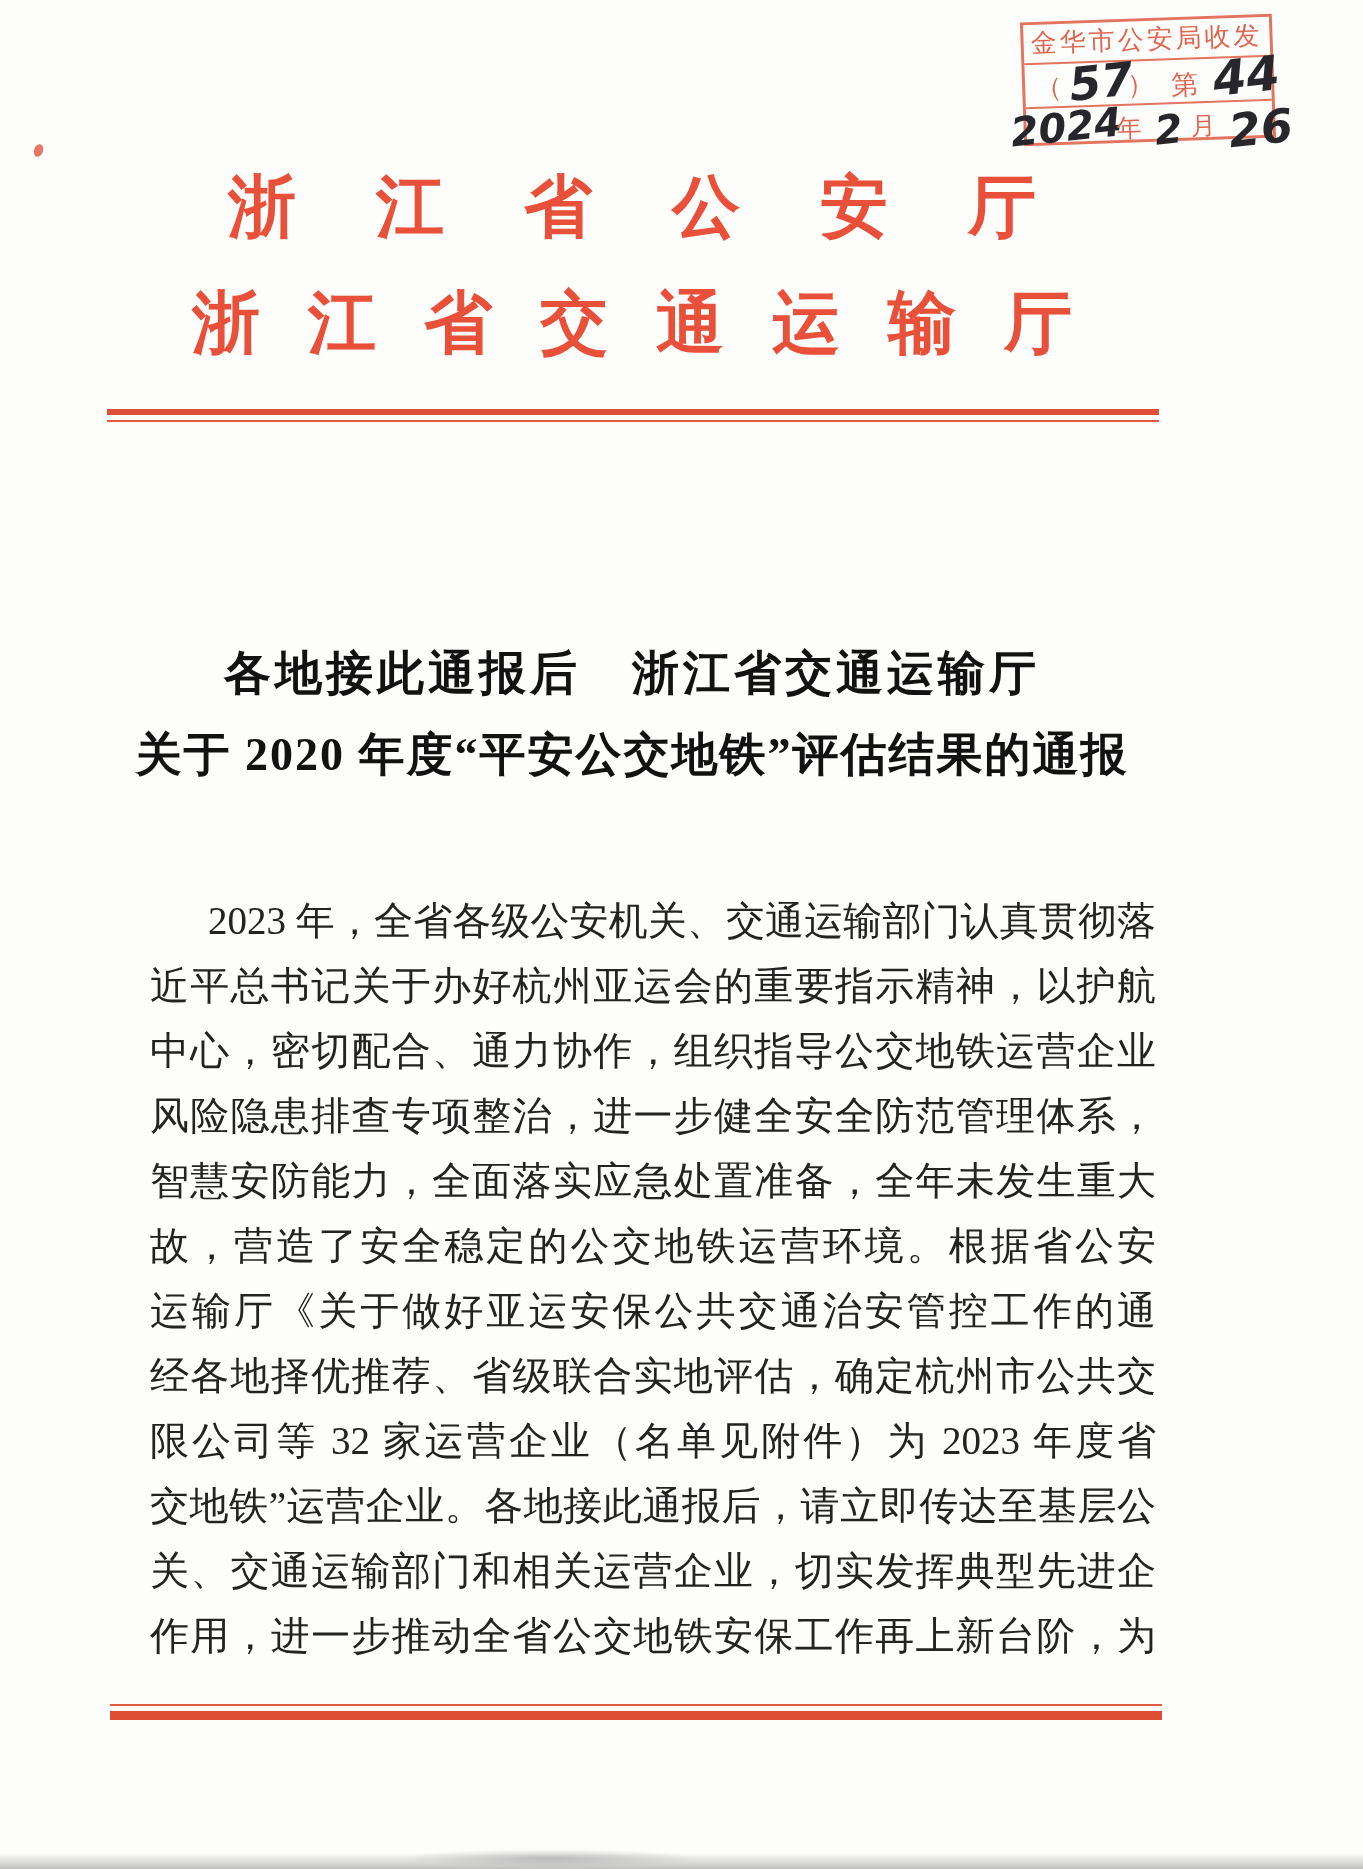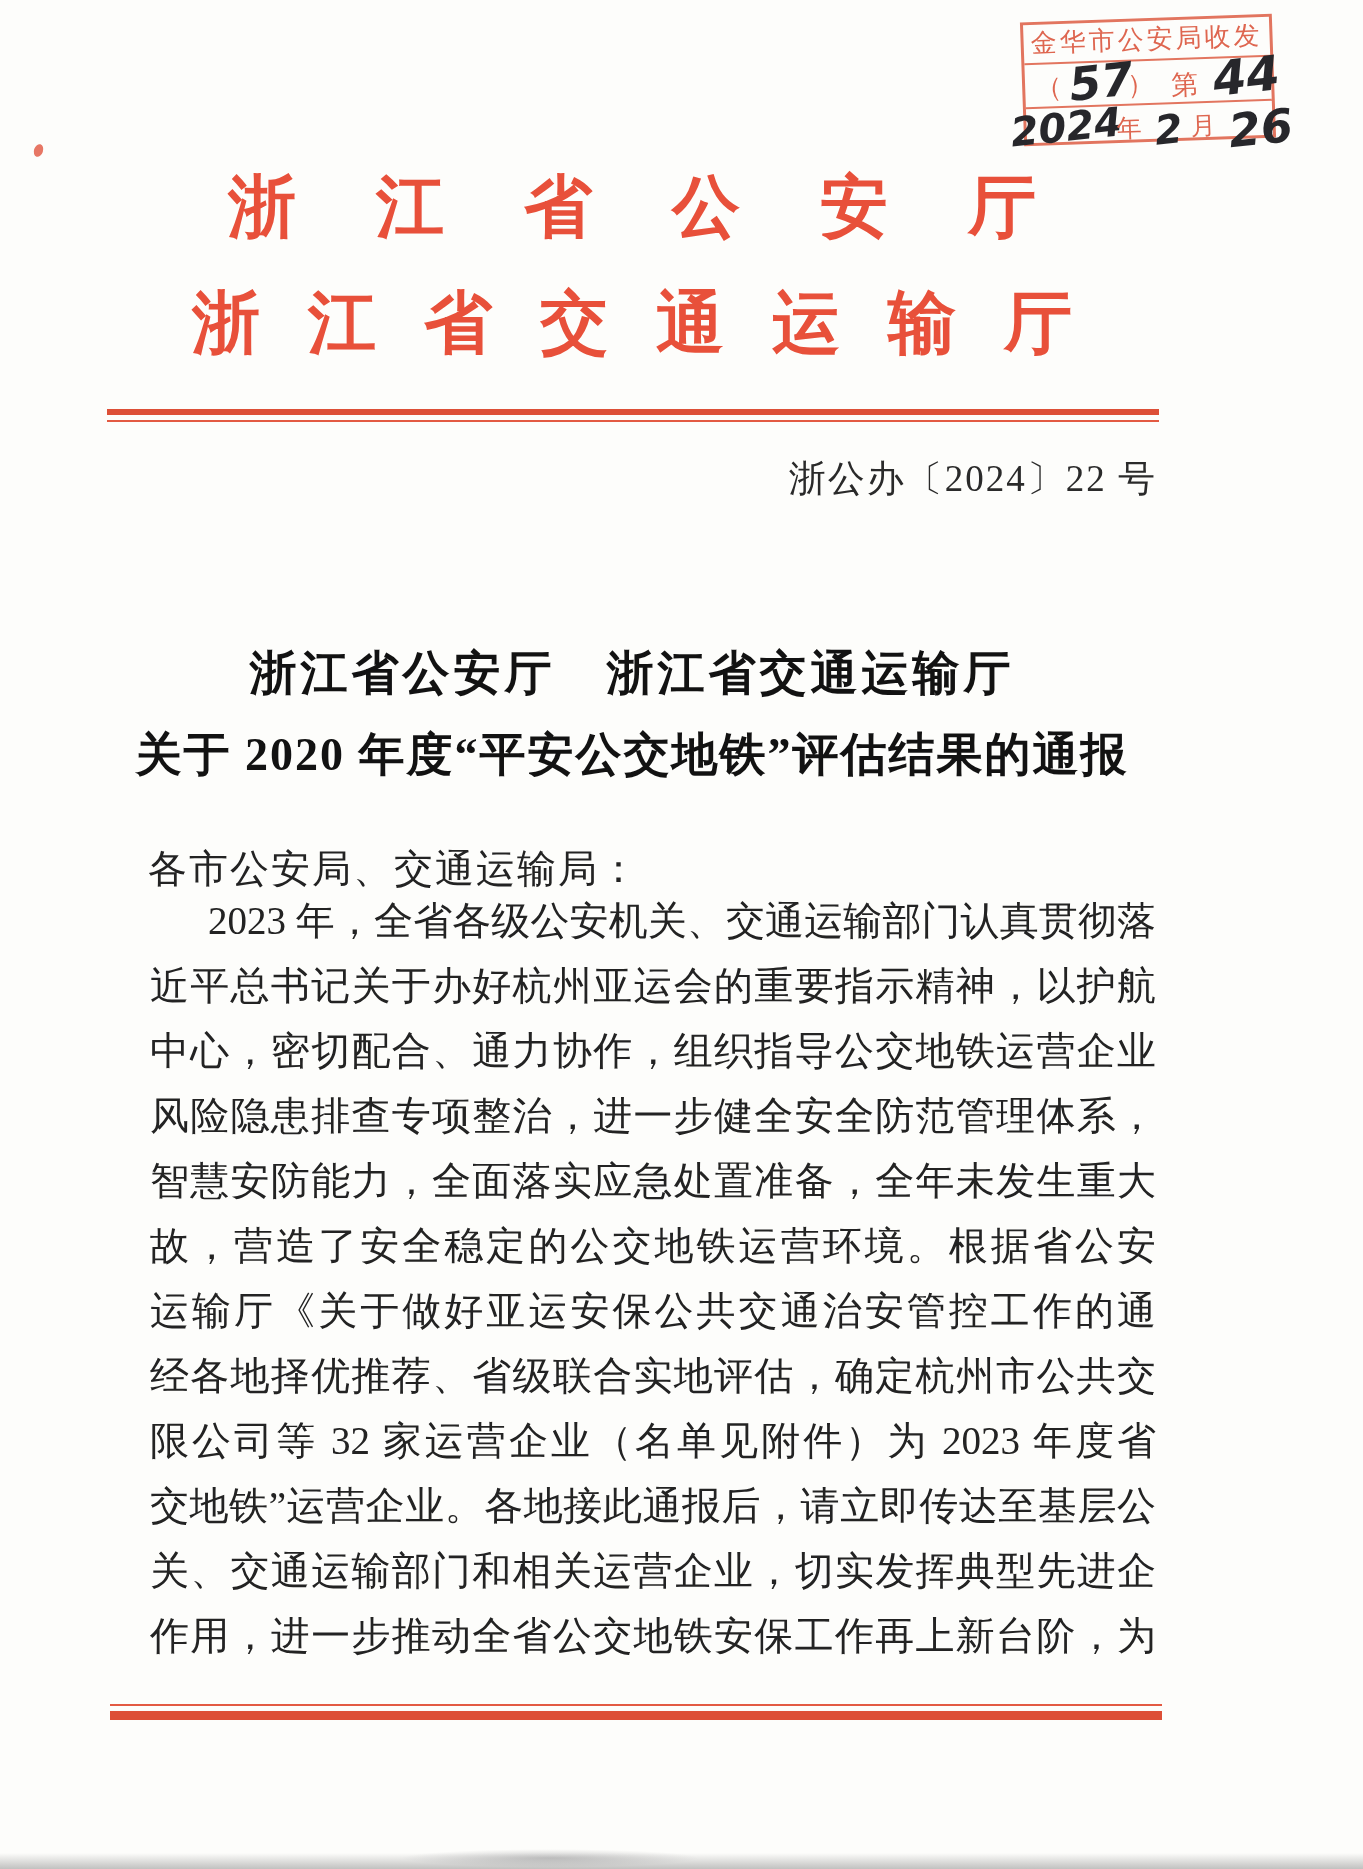--- a/index.html
+++ b/index.html
@@ -105,26 +105,24 @@
       <span class="stamp-print" style="left:164px;top:6px;font-size:25px;">月</span>
       <span class="hand" style="left:202px;top:0px;font-size:46px;">26</span>
     </div>
   </div>
 
   <div class="org-line org1">浙江省公安厅</div>
   <div class="org-line org2">浙江省交通运输厅</div>
   <div class="rule rule-top-thick"></div>
   <div class="rule rule-top-thin"></div>
 
-  <div class="doc-number">浙公办〔2024〕22 号</div>
 
-  <div class="doc-title title1">浙江省公安厅　浙江省交通运输厅</div>
+  <div class="doc-title title1">各地接此通报后　浙江省交通运输厅</div>
   <div class="doc-title title2">关于 2020 年度“平安公交地铁”评估结果的通报</div>
 
-  <div class="salutation">各市公安局、交通运输局：</div>
 
   <div class="body-block">
     <div class="body-line indent">2023 年，全省各级公安机关、交通运输部门认真贯彻落实习</div>
     <div class="body-line">近平总书记关于办好杭州亚运会的重要指示精神，以护航亚运为</div>
     <div class="body-line">中心，密切配合、通力协作，组织指导公交地铁运营企业深入开展</div>
     <div class="body-line">风险隐患排查专项整治，进一步健全安全防范管理体系，大力提升</div>
     <div class="body-line">智慧安防能力，全面落实应急处置准备，全年未发生重大案件和事</div>
     <div class="body-line">故，营造了安全稳定的公交地铁运营环境。根据省公安厅、省交通</div>
     <div class="body-line">运输厅《关于做好亚运安保公共交通治安管控工作的通知》部署，</div>
     <div class="body-line">经各地择优推荐、省级联合实地评估，确定杭州市公共交通集团有</div>

